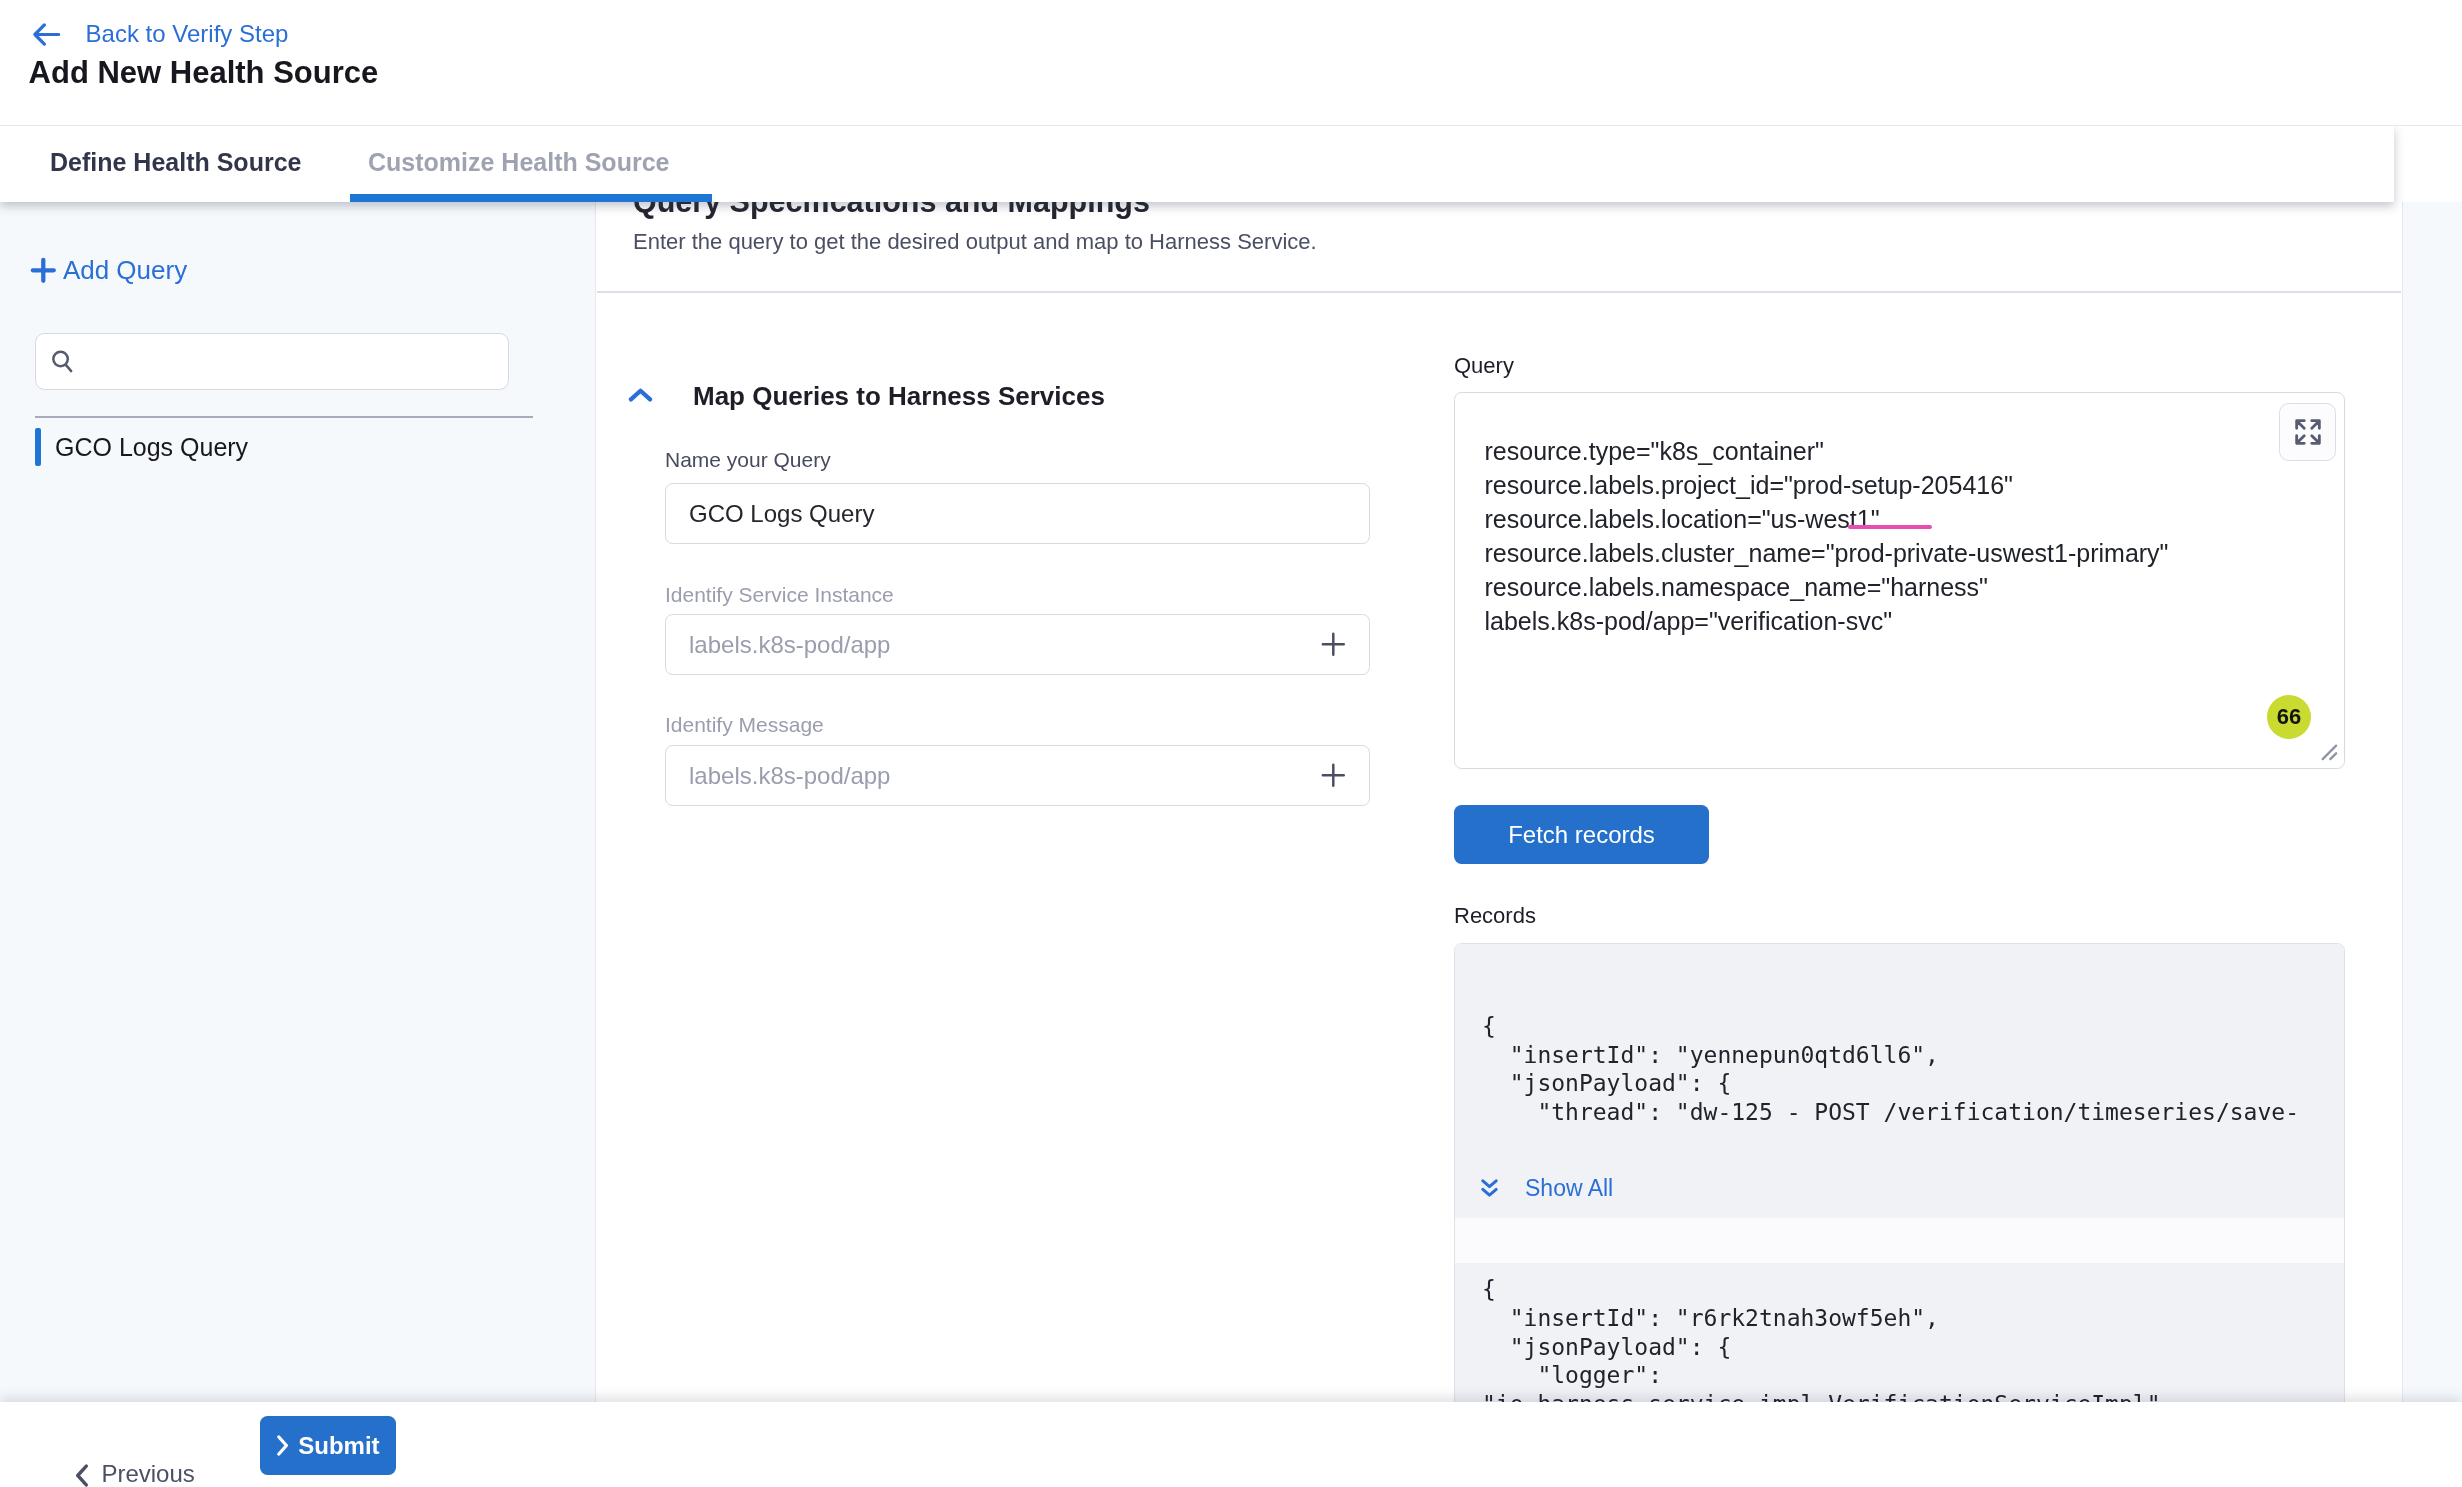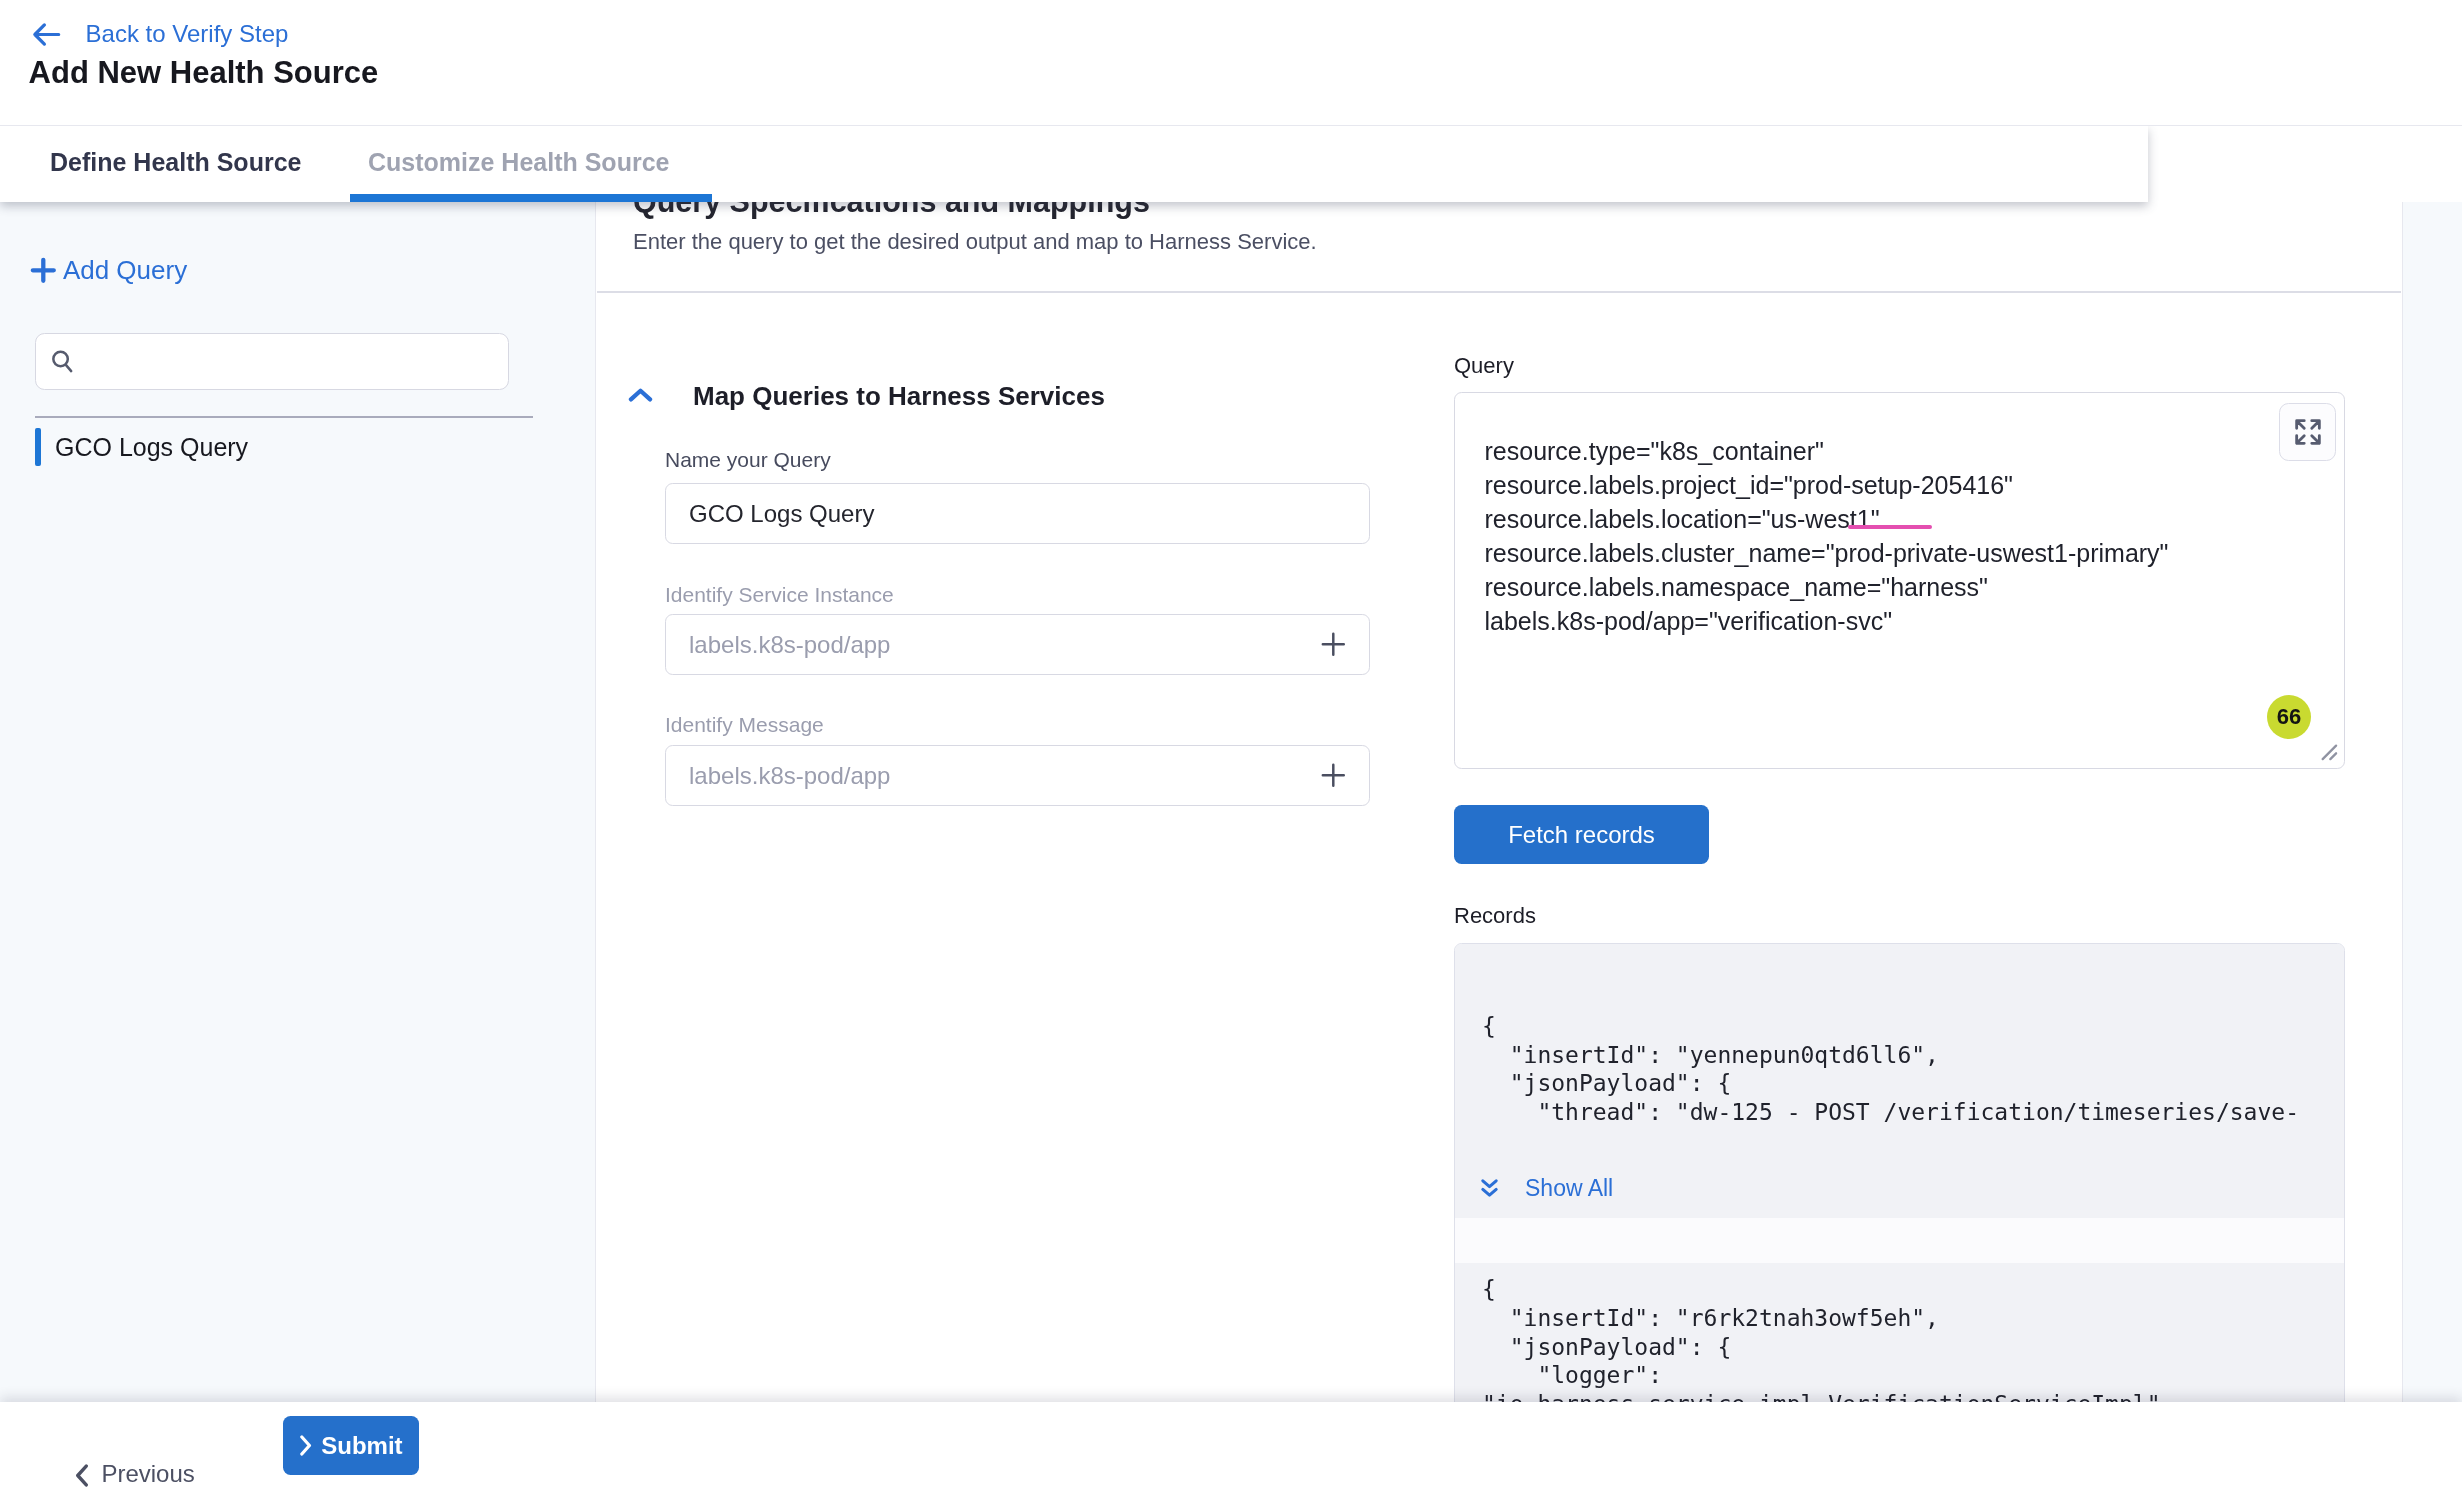--- a/index.html
+++ b/index.html
@@ -7,21 +7,21 @@
          font-family:"Liberation Sans",sans-serif;color:#1d1e28;}
   .abs{position:absolute;}
 
   
   .header{left:0;top:0;width:2462px;height:125px;background:#fff;border-bottom:1.9px solid #e7e8ef;z-index:6;}
   .back-row{left:32px;top:13.3px;height:42px;display:flex;align-items:center;gap:25px;cursor:pointer;}
   .back-label{font-size:24px;color:#2b6fd6;}
   .page-title{left:28.6px;top:55px;font-size:31px;font-weight:700;color:#17181f;}
 
   
-  .tabbar{left:0;top:125px;width:2148px;height:77px;background:#fff;z-index:5;
+  .tabbar{left:0;top:125px;width:2394px;height:77px;background:#fff;z-index:5;
           box-shadow:0 4.8px 9.5px rgba(60,65,90,.30);}
   .tab{position:absolute;top:23px;font-size:25px;font-weight:600;}
   .tab-define{left:50px;color:#32364c;}
   .tab-customize{left:368px;color:#9fa3b1;}
   .tab-underline{position:absolute;left:350px;bottom:0;width:362px;height:7.6px;background:#1d76d5;}
 
   
   .content-bg{left:0;top:202px;width:2462px;height:1285px;background:#f6f9fc;z-index:0;}
   .card{left:595px;top:202px;width:1806px;height:1285px;background:#fff;
         border-left:1.9px solid #e7e8ef;border-right:1.9px solid #e7e8ef;z-index:1;}
@@ -76,21 +76,21 @@
   .rec1 .mono-lines{top:68px;}
   .rec2 .mono-lines{top:12.4px;}
   .show-all{position:absolute;left:24px;top:231px;display:flex;align-items:center;gap:25px;cursor:pointer;}
   .show-all-label{font-size:23px;font-weight:500;color:#2b6fd6;}
 
   
   .footer{left:0;top:1402px;width:2462px;height:86px;background:#fff;z-index:7;
           box-shadow:0 -4.8px 11.4px rgba(40,45,70,.14);}
   .prev-btn{position:absolute;left:74px;top:0;height:86px;display:flex;align-items:flex-end;gap:11.4px;cursor:pointer;}
   .prev-label{font-size:24px;font-weight:500;color:#4c5063;}
-  .submit-btn{position:absolute;left:283px;top:14.3px;width:136px;height:59px;background:#2570cb;border-radius:7.6px;
+  .submit-btn{position:absolute;left:260px;top:14.3px;width:136px;height:59px;background:#2570cb;border-radius:7.6px;
               display:flex;align-items:center;justify-content:center;gap:8.6px;cursor:pointer;}
   .submit-label{font-size:24px;font-weight:600;color:#fff;}
 </style>
 </head>
 <body>
 
 <div class="stage">
 
   <div class="abs content-bg"></div>
   <div class="abs card"></div>

